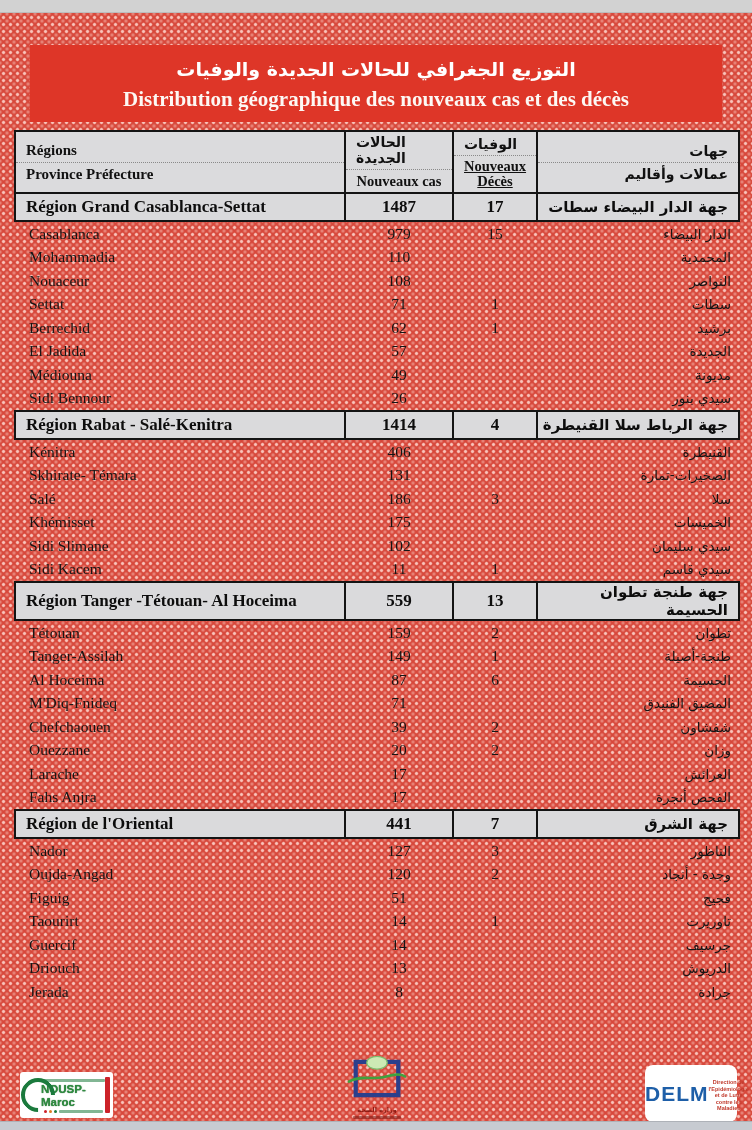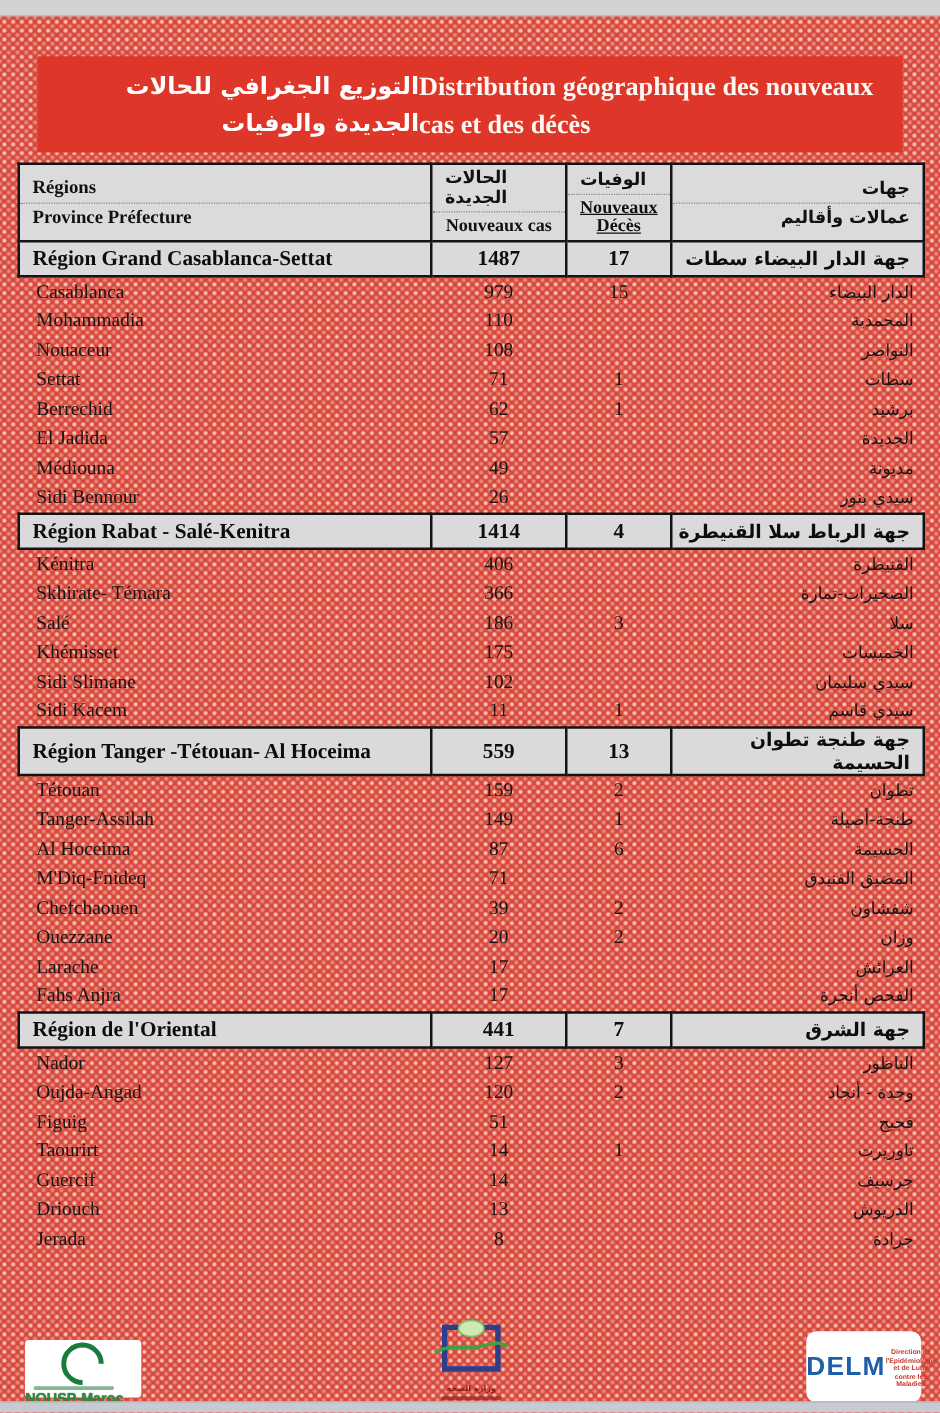--- a/index.html
+++ b/index.html
@@ -10,21 +10,21 @@
       radial-gradient(circle, rgba(255,218,210,0.85) 0.9px, rgba(255,218,210,0) 2.3px),
       radial-gradient(circle, rgba(255,218,210,0.45) 0.9px, rgba(255,218,210,0) 2.3px);
     background-size:7px 7px,7px 7px;
     background-position:0 0,3.5px 3.5px;}
   .edge{position:absolute;left:0;right:0;z-index:5;}
   .edge.top{top:0;height:12px;background:#d2d2d2;border-bottom:1px solid #bcbcbc;}
   .edge.bottom{bottom:0;height:8px;background:#c7cbd1;border-top:1px solid #aeb2b8;}
 
   
   .banner{margin:45px 30px 8px 30px;height:77px;background:#de3628;
-    display:flex;flex-direction:row;align-items:center;justify-content:center;}
+    display:flex;flex-direction:column;align-items:center;justify-content:center;}
   .title-ar{color:#ffffff;font-weight:bold;font-size:19px;line-height:30px;
     font-family:"DejaVu Sans",sans-serif;}
   .title-fr{color:#fdf8f4;font-weight:bold;font-size:21px;line-height:30px;
     font-family:"Liberation Serif",serif;}
 
   
   table.stats{margin:0 14px;width:724px;border-collapse:collapse;table-layout:fixed;}
   col.c1{width:330px;} col.c2{width:108px;} col.c3{width:84px;} col.c4{width:202px;}
   thead th{background:#dbdbdd;border:2px solid #141414;padding:0;height:57px;
     vertical-align:middle;font-weight:bold;color:#111;}
@@ -45,21 +45,21 @@
   tr.region-row td.c2,tr.region-row td.c3{text-align:center;}
 
   tr.province-row td{height:23.5px;padding:0;font-size:15.5px;color:#151515;
     vertical-align:middle;}
   tr.province-row td.c1{text-align:left;padding-left:14px;}
   tr.province-row td.c2,tr.province-row td.c3{text-align:center;}
   tr.province-row td.c4{text-align:right;padding-right:8px;font-size:13.5px;
     font-family:"DejaVu Sans",sans-serif;}
 
   
-  .logo-box{position:absolute;background:#ffffff;z-index:4;flex-direction:column;}
+  .logo-box{position:absolute;background:#ffffff;z-index:4;}
   .nousp{left:20px;top:1072px;width:93px;height:46px;border-radius:3px;
     display:flex;align-items:center;padding:2px 3px;box-sizing:border-box;}
   .nousp-arc{width:26px;height:26px;border:4px solid #1b7a3d;border-radius:50%;
     border-right-color:transparent;transform:rotate(45deg);flex:0 0 auto;margin-left:-2px;}
   .nousp-mid{flex:1;display:flex;flex-direction:column;align-items:center;margin-left:-14px;}
   .tiny-bar{height:3px;border-radius:1px;background:rgba(27,122,61,0.55);width:70%;margin:1px 0;}
   .nousp-label{color:#2e8b3e;font-family:"Liberation Sans",sans-serif;
     font-weight:bold;font-size:11.5px;letter-spacing:0;line-height:13px;
     text-shadow:0 0 1px #145c2c;}
   .nousp-dots{display:flex;gap:2px;align-items:center;margin-top:1px;}
@@ -200,21 +200,21 @@
 
   <tr class="province-row">
     <td class="c1">Kénitra</td>
     <td class="c2">406</td>
     <td class="c3"></td>
     <td class="c4" dir="rtl">القنيطرة</td>
   </tr>
 
   <tr class="province-row">
     <td class="c1">Skhirate- Témara</td>
-    <td class="c2">366</td>
+    <td class="c2">131</td>
     <td class="c3"></td>
     <td class="c4" dir="rtl">الصخيرات-تمارة</td>
   </tr>
 
 
   <tr class="province-row">
     <td class="c1">Salé</td>
     <td class="c2">186</td>
     <td class="c3">3</td>
     <td class="c4" dir="rtl">سلا</td>

